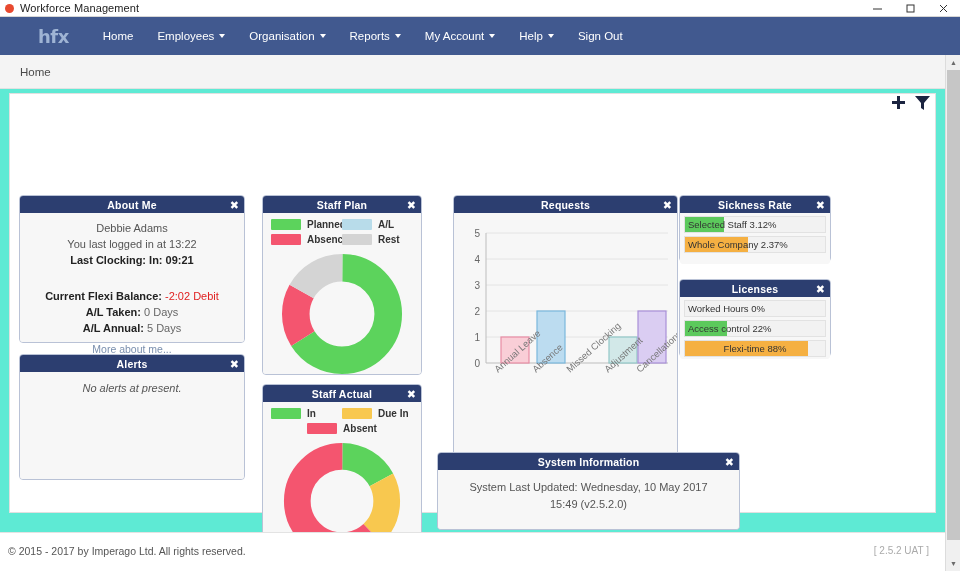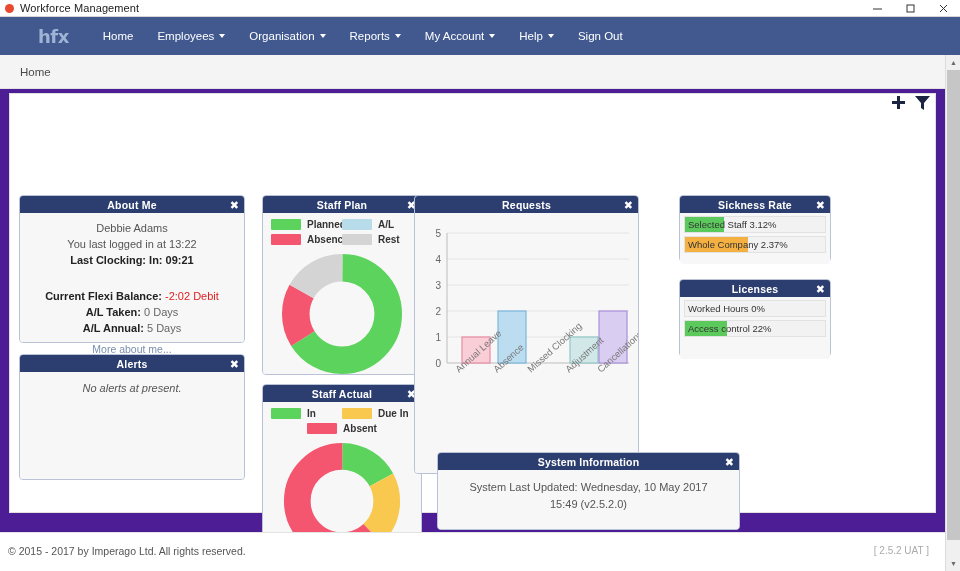--- a/index.html
+++ b/index.html
@@ -47,21 +47,21 @@
   
   .crumbbar {
     height: 34px; background: #f4f4f4; border-bottom: 1px solid #e2e2e2;
     display: flex; align-items: center; padding-left: 20px;
   }
   .crumbbar span { font-size: 11.5px; color: #4a4a4a; }
 
   
   .page {
     position: absolute; left: 0; top: 89px; width: 945px; height: 443px;
-    background: #4c1d95; overflow: hidden;
+    background: #5eead4; overflow: hidden;
   }
   .content-frame {
     position: absolute; left: 9px; top: 4px; width: 927px; height: 420px;
     border: 1px solid #e0e0e0; background: #fff;
   }
   .toolicons { position: absolute; right: 14px; top: 6px; display: flex; gap: 7px; align-items: center; }
   .toolicons svg { display: block; }
 
   
   .panel { position: absolute; border: 1px solid #b9c2d6; border-radius: 4px; background: #f7f7f7; }
@@ -97,21 +97,21 @@
   .legend { padding: 6px 8px 2px 8px; }
   .legend-row { display: flex; align-items: center; justify-content: flex-start; margin-bottom: 4px; }
   .legend-cell { display: flex; align-items: center; width: 50%; }
   .legend-cell.full { width: 100%; justify-content: center; }
   .sw { width: 30px; height: 11px; flex: none; border-radius: 1px; }
   .legend-lbl { font-size: 10px; color: #333; font-weight: bold; margin-left: 6px; white-space: nowrap; }
 
   .donut-wrap { display: flex; justify-content: center; align-items: flex-start; margin-top: 2px; }
 
   
-  #p-requests { left: 414px; top: 106px; width: 225px; height: 279px; }
+  #p-requests { left: 453px; top: 106px; width: 225px; height: 279px; }
   .chart-area { position: relative; width: 100%; height: calc(100% - 2px); }
 
   
   #p-sickness { left: 679px; top: 106px; width: 152px; height: 67px; }
   
   #p-licenses { left: 679px; top: 190px; width: 152px; height: 78px; }
   .bar-row {
     position: relative; height: 17px; background: #f2f2f2; border: 1px solid #e2e2e2;
     margin: 3px 4px; display: flex; align-items: center; overflow: hidden;
   }
@@ -398,20 +398,24 @@
       </div>
       <div class="panel-body">
         <div class="bar-row">
           <span class="bar-fill green" style="width:0%"></span>
           <span class="bar-label">Worked Hours 0%</span>
         </div>
         <div class="bar-row">
           <span class="bar-fill green" style="width:30%"></span>
           <span class="bar-label">Access control 22%</span>
         </div>
+        <div class="bar-row">
+          <span class="bar-fill orange" style="width:88%"></span>
+          <span class="bar-label center">Flexi-time 88%</span>
+        </div>
       </div>
     </div>
 
     <div class="panel" id="p-sysinfo">
       <div class="panel-head">
         <span class="panel-title">System Information</span>
         <span class="panel-close">✖</span>
       </div>
       <div class="panel-body">
         <div class="sys-text">System Last Updated: Wednesday, 10 May 2017</div>

